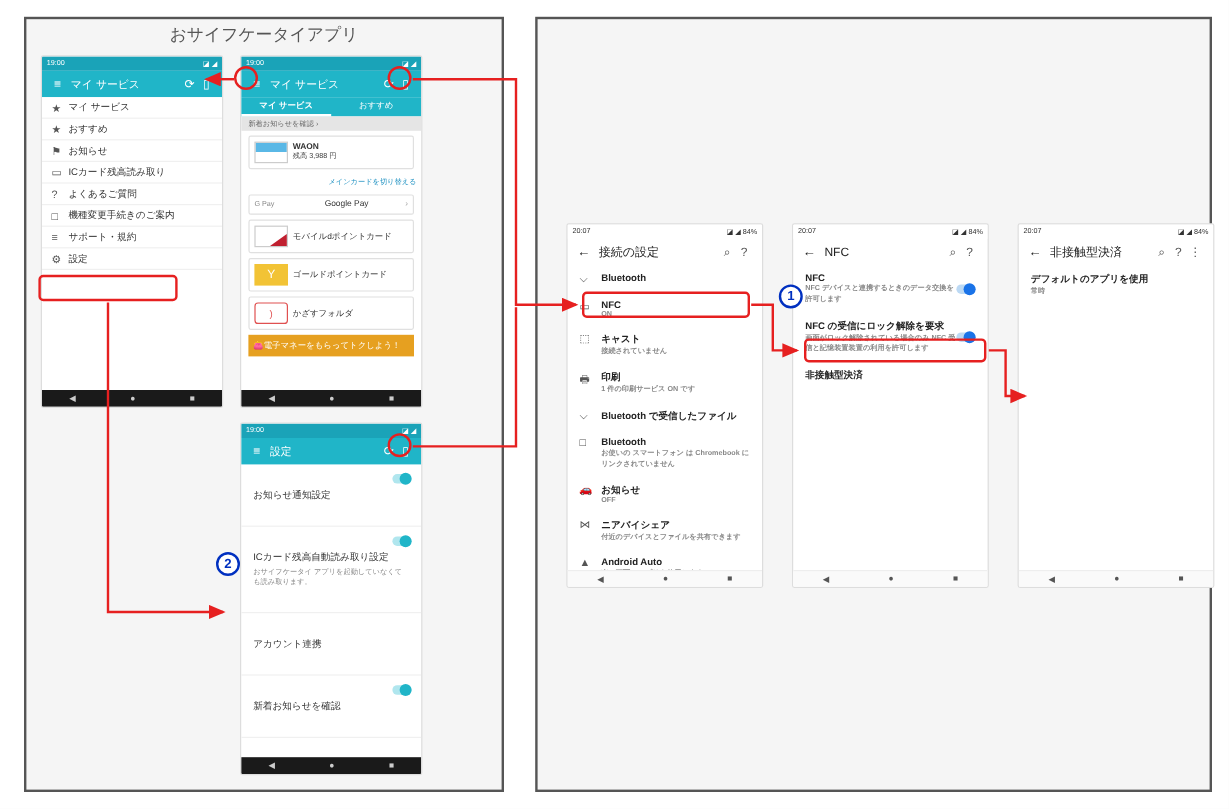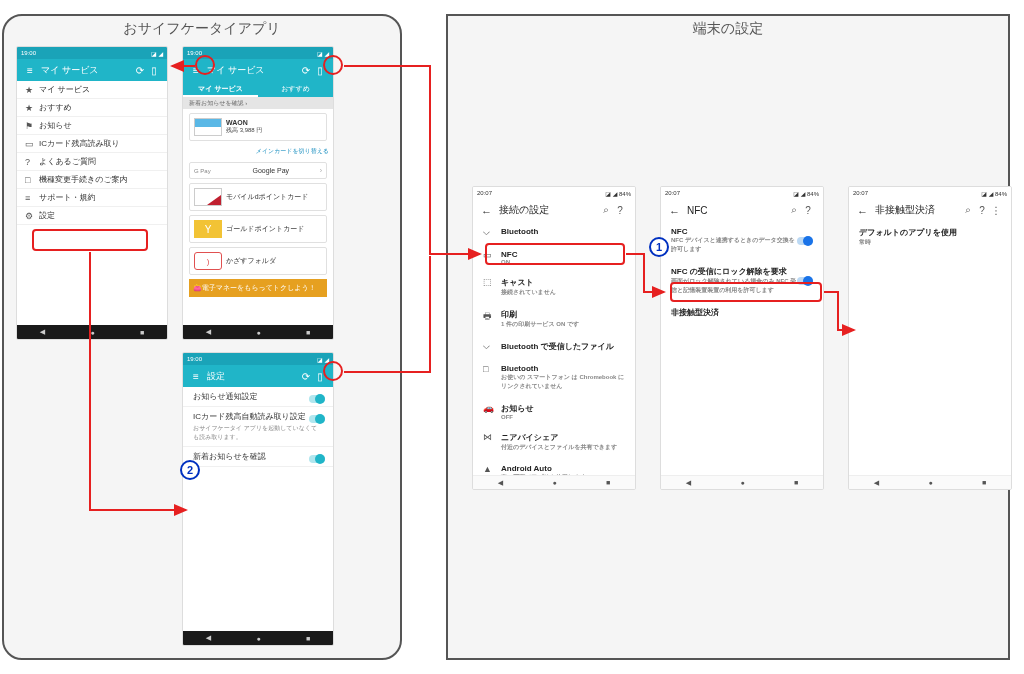--- a/index.html
+++ b/index.html
@@ -1,19 +1,19 @@
 <!DOCTYPE html>
 <html><head>
 <meta charset="utf-8">
 <style>
 * { box-sizing: border-box; margin: 0; padding: 0; }
 body { font-family: sans-serif; background: #fff; font-size: 10px; }
 .canvas { position: relative; width: 1024px; height: 674px; }
 .panel { position: absolute; border: 2px solid #555; background: #f5f5f5; }
-.panel-left { left: 2px; top: 14px; width: 400px; height: 646px; border-radius: 20px; }
+.panel-left { left: 20px; top: 14px; width: 400px; height: 646px; }
 .panel-right { left: 446px; top: 14px; width: 564px; height: 646px; }
 .panel-title { text-align: center; font-size: 14px; color: #555; padding: 4px 0; }
 
 .phone { position: absolute; background: #fff; border: 1px solid #ddd; overflow: hidden; border-radius: 2px; }
 .phone-a { left: 12px; top: 30px; width: 152px; height: 294px; }
 .phone-b { left: 178px; top: 30px; width: 152px; height: 294px; }
 .phone-c { left: 178px; top: 336px; width: 152px; height: 294px; }
 .phone-d { left: 24px; top: 170px; width: 164px; height: 304px; }
 .phone-e { left: 212px; top: 170px; width: 164px; height: 304px; }
 .phone-f { left: 400px; top: 170px; width: 164px; height: 304px; }
@@ -35,21 +35,21 @@
 .drawer-item { display: flex; align-items: center; height: 18px; padding: 0 8px; font-size: 8px; color: #333; border-bottom: 1px solid #f0f0f0; }
 .drawer-item .di-ic { width: 14px; color: #555; font-size: 9px; }
 
 .banner { height: 12px; background: #e5e5e5; font-size: 6px; color: #666; padding: 2px 6px; }
 .card { border: 1px solid #e0e0e0; margin: 4px 6px; padding: 4px; border-radius: 2px; background: #fff; }
 .card-row { display: flex; align-items: center; font-size: 7px; color: #333; }
 .card-title { font-weight: bold; font-size: 7px; }
 .card-sub { font-size: 6px; color: #444; }
 .linktxt { font-size: 6px; color: #1a8fc0; text-align: right; padding: 2px 4px; }
 
-.setting-row { position: relative; padding: 4px 10px; font-size: 8px; color: #333; border-bottom: 1px solid #f0f0f0; }
+.setting-row { position: relative; padding: 20px 10px; font-size: 8px; color: #333; border-bottom: 1px solid #f0f0f0; }
 .setting-row .sub { font-size: 6px; color: #888; margin-top: 2px; }
 .toggle { position: absolute; right: 8px; top: 8px; width: 16px; height: 8px; border-radius: 4px; background: #b0e6ee; }
 .toggle::after { content: ''; position: absolute; right: 0; top: -1px; width: 10px; height: 10px; border-radius: 50%; background: #20b5c8; }
 
 .setbar { display: flex; align-items: center; height: 22px; padding: 0 8px; font-size: 10px; color: #222; }
 .setbar .back { width: 14px; font-size: 11px; }
 .setbar .stitle { flex: 1; padding-left: 4px; font-weight: 400; }
 .setbar .sic { width: 14px; text-align: center; color: #555; }
 
 .slist-item { display: flex; padding: 6px 10px; font-size: 8px; color: #222; }
@@ -203,31 +203,31 @@
       <span class="title">設定</span>
       <span class="ic">⟳</span>
       <span class="ic">▯</span>
     </div>
     <div class="setting-row"><span>お知らせ通知設定</span><div class="toggle"></div></div>
     <div class="setting-row">
           <div>ICカード残高自動読み取り設定</div>
           <div class="sub">おサイフケータイ アプリを起動していなくても読み取ります。</div>
           <div class="toggle"></div>
         </div>
+    <div class="setting-row"><span>アカウント連携</span></div>
     <div class="setting-row"><span>新着お知らせを確認</span><div class="toggle"></div></div>
     <div class="navbar">
           <span>◀</span>
           <span>●</span>
           <span>■</span>
         </div>
   </div>
 </div>
 
 <div class="panel panel-right">
-  <div class="panel-title">端末の設定</div>
 
   <div class="phone phone-d">
     <div class="statusbar">
           <span>20:07</span>
           <span>◪ ◢ <span>84%</span></span>
         </div>
     <div class="setbar">
           <span class="back">←</span>
           <span class="stitle">接続の設定</span>
           <span class="sic">⌕</span>

